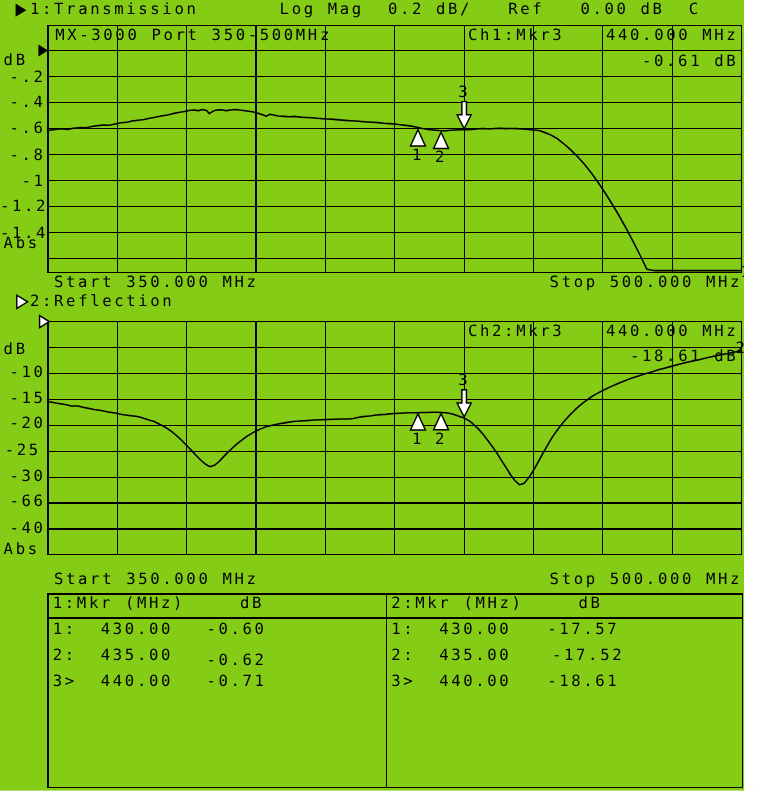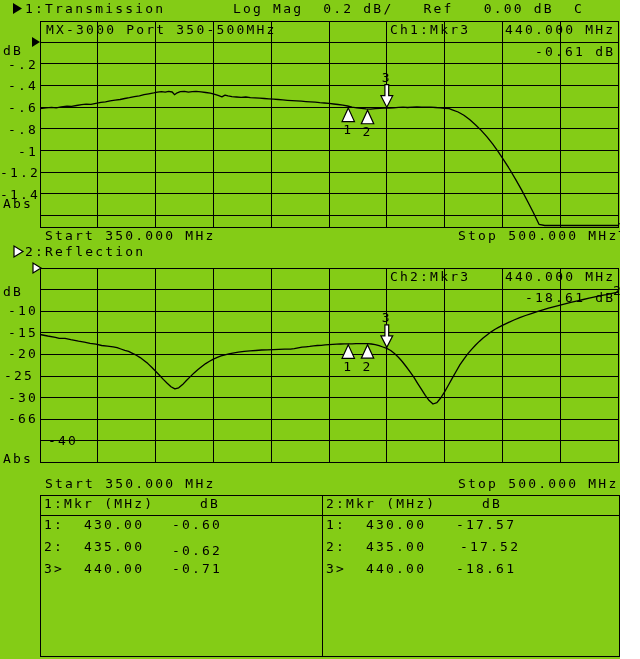--- a/index.html
+++ b/index.html
@@ -114,21 +114,21 @@
     <span class="t yl" style="left: 0px; top: 122.8px;">-.8</span>
     <span class="t yl" style="left: 0px; top: 144.5px;">-1</span>
     <span class="t yl" style="left: 0px; top: 166.2px;">-1.2</span>
     <span class="t yl" style="left: 0px; top: 187.9px;">-1.4</span>
     <span class="t yl" style="left: 0px; top: 304.2px;">-10</span>
     <span class="t yl" style="left: 0px; top: 325.8px;">-15</span>
     <span class="t yl" style="left: 0px; top: 347.4px;">-20</span>
     <span class="t yl" style="left: 0px; top: 369px; text-align: center;">-25</span>
     <span class="t yl" style="left: 0px; top: 390.6px;">-30</span>
     <span class="t yl" style="left: 0px; top: 412.2px;">-66</span>
-    <span class="t yl" style="left: 0px; top: 433.8px; margin-left: 40px;">-40</span>
+    <span class="t yl" style="left: 0px; top: 433.8px;">-40</span>
     <span class="t " style="left: 343.267px; top: 123.1px;">1</span>
     <span class="t " style="left: 362.533px; top: 125.27px;">2</span>
     <span class="t " style="left: 381.8px; top: 71.185px;">3</span>
     <span class="t " style="left: 343.267px; top: 359.867px;">1</span>
     <span class="t " style="left: 362.533px; top: 359.651px;">2</span>
     <span class="t " style="left: 381.8px; top: 311.358px;">3</span>
     <svg id="trace-layer" width="640" height="659">
       <polyline points="40.0,108.7 45.8,107.9 51.6,107.3 56.2,107.8 61.2,106.9 67.0,106.2 71.6,106.4 76.6,105.5 81.6,104.7 86.2,104.1 90.9,104.3 95.9,103.3 100.9,102.3 105.5,101.8 110.1,100.9 115.1,100.2 120.1,99.5 124.8,98.5 129.4,97.7 134.4,96.7 139.4,95.8 144.0,94.7 148.7,93.8 153.7,92.9 157.5,92.1 161.4,91.6 165.2,92.2 168.7,91.3 172.2,92.0 174.5,94.7 177.2,92.8 180.3,91.6 184.5,91.4 188.4,92.2 192.2,91.6 196.1,91.3 201.1,91.8 205.7,92.5 210.3,93.1 214.9,94.4 218.8,95.7 221.9,96.8 225.0,95.2 228.0,95.9 231.9,96.7 236.5,97.0 241.1,97.3 245.8,97.0 250.4,97.6 255.0,97.9 259.6,98.2 264.3,98.5 268.9,98.9 273.5,99.2 278.1,99.5 282.8,99.9 287.4,100.3 292.0,100.6 296.6,100.9 301.3,101.2 305.9,101.6 310.5,101.9 315.1,102.2 319.8,102.7 324.4,103.0 329.0,103.4 333.6,104.0 338.2,104.5 342.9,105.1 347.5,106.0 352.1,107.1 356.7,107.8 361.4,108.3 366.0,108.8 370.6,109.1 375.2,108.6 379.9,108.3 384.5,108.2 389.1,108.1 393.7,107.8 398.4,107.3 403.0,107.1 407.6,107.5 412.2,107.1 416.9,106.9 421.5,107.2 426.1,107.1 430.7,107.2 435.4,107.5 440.0,107.9 444.6,108.3 449.2,108.7 452.3,109.8 458.1,112.0 463.9,115.2 469.6,119.6 475.4,124.7 481.2,130.4 487.0,136.9 492.8,144.2 498.5,152.1 504.3,160.8 510.1,170.0 515.9,179.8 521.7,190.1 527.4,201.0 533.2,212.3 539.0,224.3 544.8,225.5 550.6,225.5 618.0,225.5" fill="none" stroke="#000" stroke-width="1.3" stroke-linejoin="round"></polyline>
       <polygon points="348.26666666666665,108.1 342.06666666666666,121.6 354.46666666666664,121.6" fill="#fff" stroke="#000" stroke-width="1.2"></polygon>
       <polygon points="367.53333333333336,110.27 361.33333333333337,123.77 373.73333333333335,123.77" fill="#fff" stroke="#000" stroke-width="1.2"></polygon>

